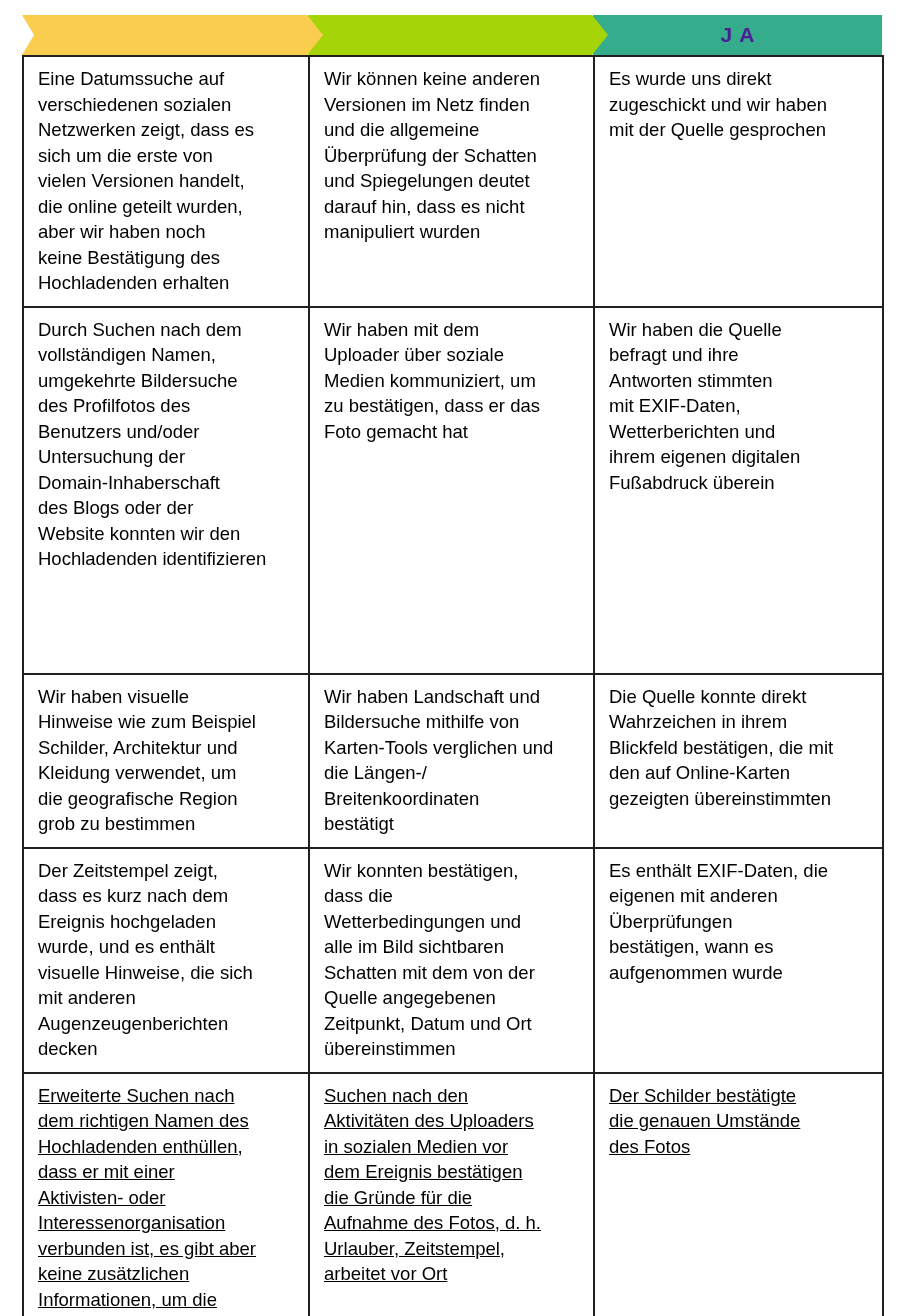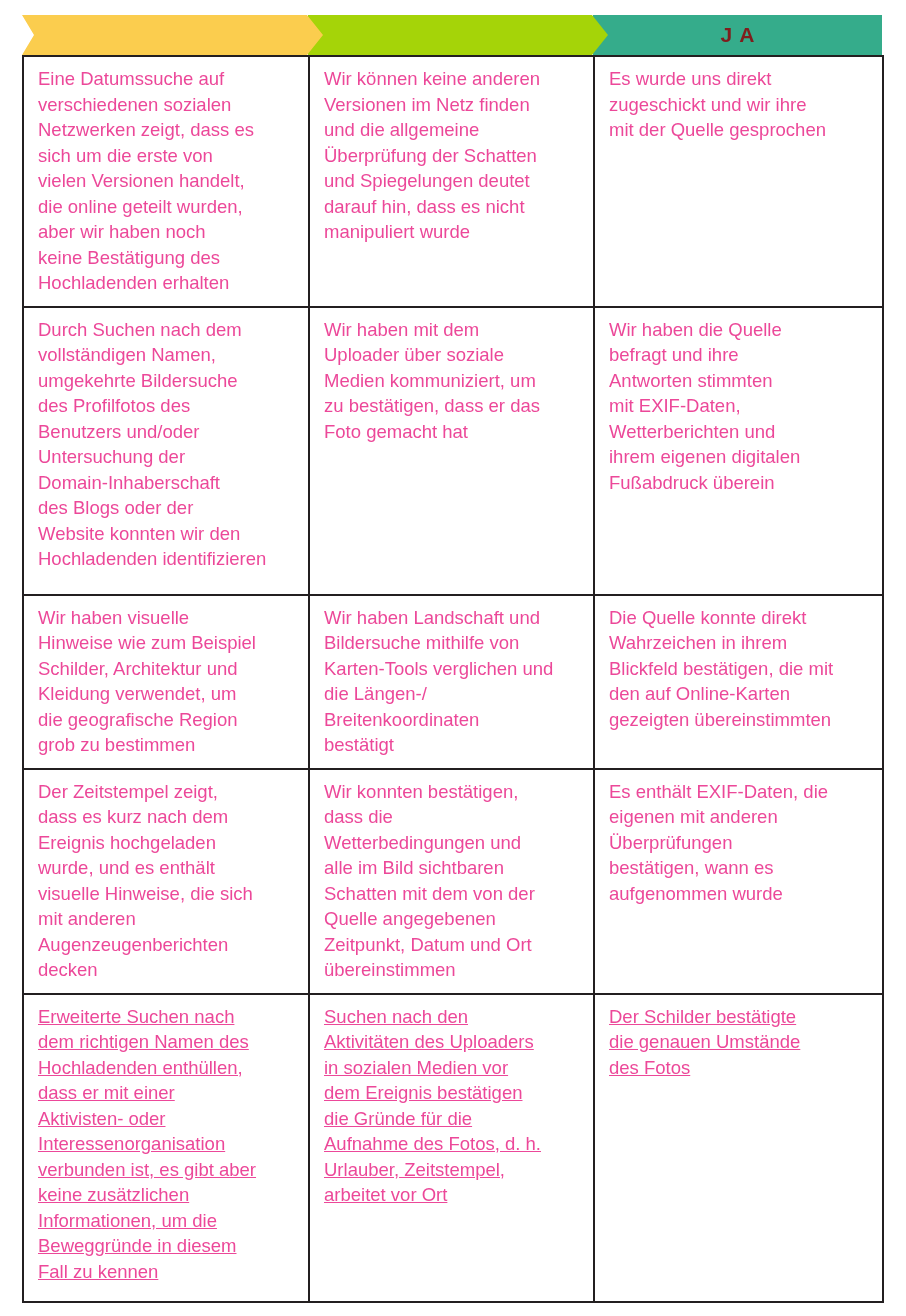--- a/index.html
+++ b/index.html
@@ -17,40 +17,40 @@
   }
   .arrow-2 {
     left: 286px; width: 300px; z-index: 2;
     clip-path: polygon(0 0, calc(100% - 16px) 0, 100% 50%, calc(100% - 16px) 100%, 0 100%);
   }
   .arrow-3 {
     left: 571px; width: 289px; z-index: 1;
     display: flex; align-items: center; justify-content: center;
   }
   .ja {
-    color: #7f1d1d; font-weight: bold; font-size: 21px;
+    color: #4c1d95; font-weight: bold; font-size: 21px;
     letter-spacing: 7px; margin-left: 7px; 
   }
 
   
   table.grid {
     border-collapse: collapse; table-layout: fixed; width: 860px;
   }
   table.grid td {
     border: 2px solid #231f20;
     vertical-align: top;
     padding: 9px 8px 10px 14px;
     font-size: 18.5px;
     line-height: 25.5px;
-    color: #ec4899;
+    color: #000000;
     white-space: pre-line;
     overflow: hidden;
   }
   tr.r1 td { height: 247px; }
-  tr.r2 td { height: 288px; }
+  tr.r2 td { height: 367px; }
   tr.r3 td { height: 168px; border-radius: 23px; }
   tr.r4 td { height: 224px; }
   tr.r5 td { height: 308px; text-decoration: underline; }
 </style>
 </head>
 <body>
 
 <div class="page">
 
   <div class="banner-row">
@@ -77,23 +77,23 @@
 die online geteilt wurden,
 aber wir haben noch
 keine Bestätigung des
 Hochladenden erhalten</td>
         <td>Wir können keine anderen
 Versionen im Netz finden
 und die allgemeine
 Überprüfung der Schatten
 und Spiegelungen deutet
 darauf hin, dass es nicht
-manipuliert wurde</td>
+manipuliert wurden</td>
         <td>Es wurde uns direkt
-zugeschickt und wir ihre
+zugeschickt und wir haben
 mit der Quelle gesprochen</td>
       </tr>
       <tr class="r2">
         <td>Durch Suchen nach dem
 vollständigen Namen,
 umgekehrte Bildersuche
 des Profilfotos des
 Benutzers und/oder
 Untersuchung der
 Domain-Inhaberschaft

